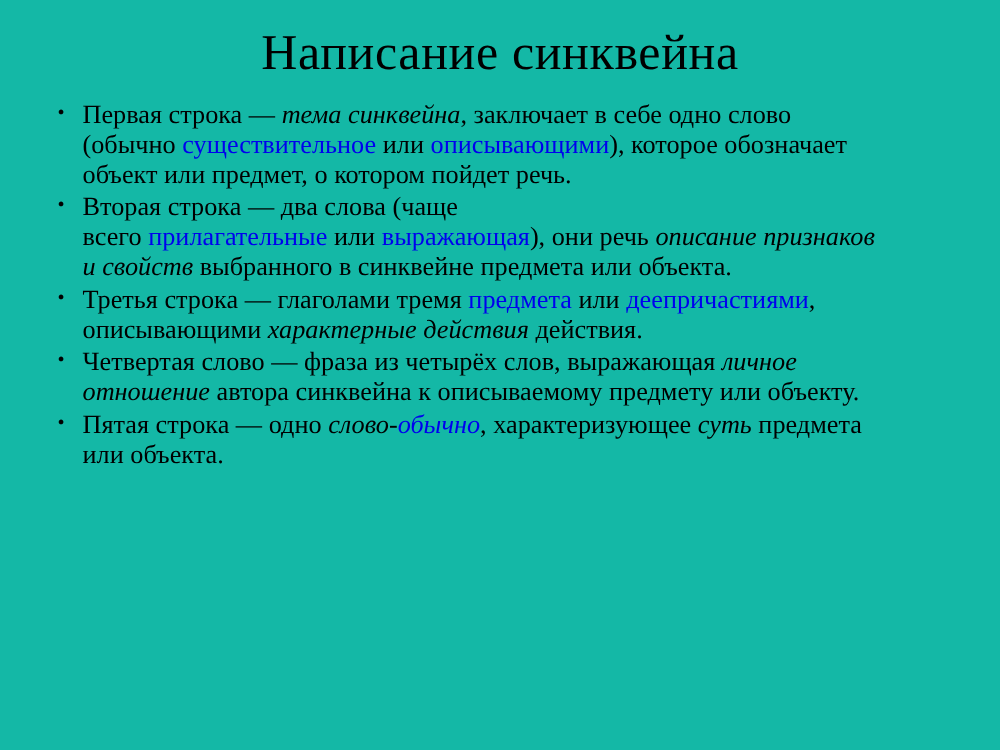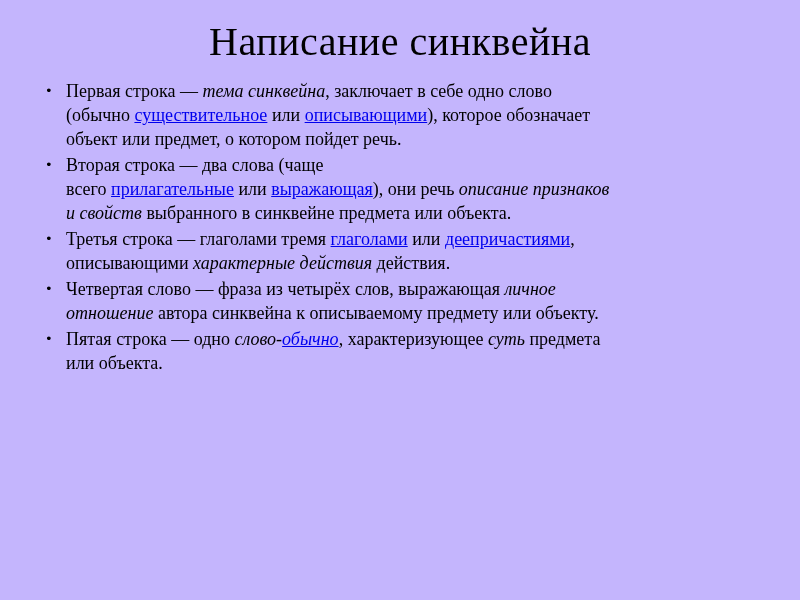--- a/index.html
+++ b/index.html
@@ -38,54 +38,53 @@
   }
   .bullet-marker {
     flex: none;
     width: 21px;
     font-family: "DejaVu Sans", sans-serif;
     font-size: 13px;
     line-height: 24px;
   }
   .bullet-text {
     flex: 1 1 auto;
-    font-size: 18px;
+    font-size: 21px;
     line-height: 24px;
     white-space: pre;
   }
   .run-normal { font-style: normal; }
   .run-italic { font-style: italic; }
   a.run-link, a.run-link-italic {
     color: var(--link-color, #0000ee);
-    text-decoration: underline;
     cursor: pointer;
   }
   a.run-link-italic { font-style: italic; }
 </style>
 </head>
 <body>
 
-<div class="slide" style="background: #c4b5fd; color: rgb(0, 0, 0); --link-color: #0000ee;">
+<div class="slide" style="background: #14b8a6; color: rgb(0, 0, 0); --link-color: #0000ee;">
   <h1 class="slide-title">Написание синквейна</h1>
   <div class="bullet-list">
       <div class="bullet-row">
         <span class="bullet-marker">•</span>
         <div class="bullet-text"><span class="run-normal">Первая строка — </span><span class="run-italic">тема синквейна</span><span class="run-normal">, заключает в себе одно слово
 (обычно </span><a class="run-link">существительное</a><span class="run-normal"> или </span><a class="run-link">описывающими</a><span class="run-normal">), которое обозначает
 объект или предмет, о котором пойдет речь.</span></div>
       </div>
       <div class="bullet-row">
         <span class="bullet-marker">•</span>
         <div class="bullet-text"><span class="run-normal">Вторая строка — два слова (чаще
 всего </span><a class="run-link">прилагательные</a><span class="run-normal"> или </span><a class="run-link">выражающая</a><span class="run-normal">), они речь </span><span class="run-italic">описание признаков
 и свойств</span><span class="run-normal"> выбранного в синквейне предмета или объекта.</span></div>
       </div>
       <div class="bullet-row">
         <span class="bullet-marker">•</span>
-        <div class="bullet-text"><span class="run-normal">Третья строка — глаголами тремя </span><a class="run-link">глаголами</a><span class="run-normal"> или </span><a class="run-link">деепричастиями</a><span class="run-normal">,
+        <div class="bullet-text"><span class="run-normal">Третья строка — глаголами тремя </span><a class="run-link">предмета</a><span class="run-normal"> или </span><a class="run-link">деепричастиями</a><span class="run-normal">,
 описывающими </span><span class="run-italic">характерные действия</span><span class="run-normal"> действия.</span></div>
       </div>
       <div class="bullet-row">
         <span class="bullet-marker">•</span>
         <div class="bullet-text"><span class="run-normal">Четвертая слово — фраза из четырёх слов, выражающая </span><span class="run-italic">личное
 отношение</span><span class="run-normal"> автора синквейна к описываемому предмету или объекту.</span></div>
       </div>
       <div class="bullet-row">
         <span class="bullet-marker">•</span>
         <div class="bullet-text"><span class="run-normal">Пятая строка — одно </span><span class="run-italic">слово-</span><a class="run-link-italic">обычно</a><span class="run-normal">, характеризующее </span><span class="run-italic">суть</span><span class="run-normal"> предмета

